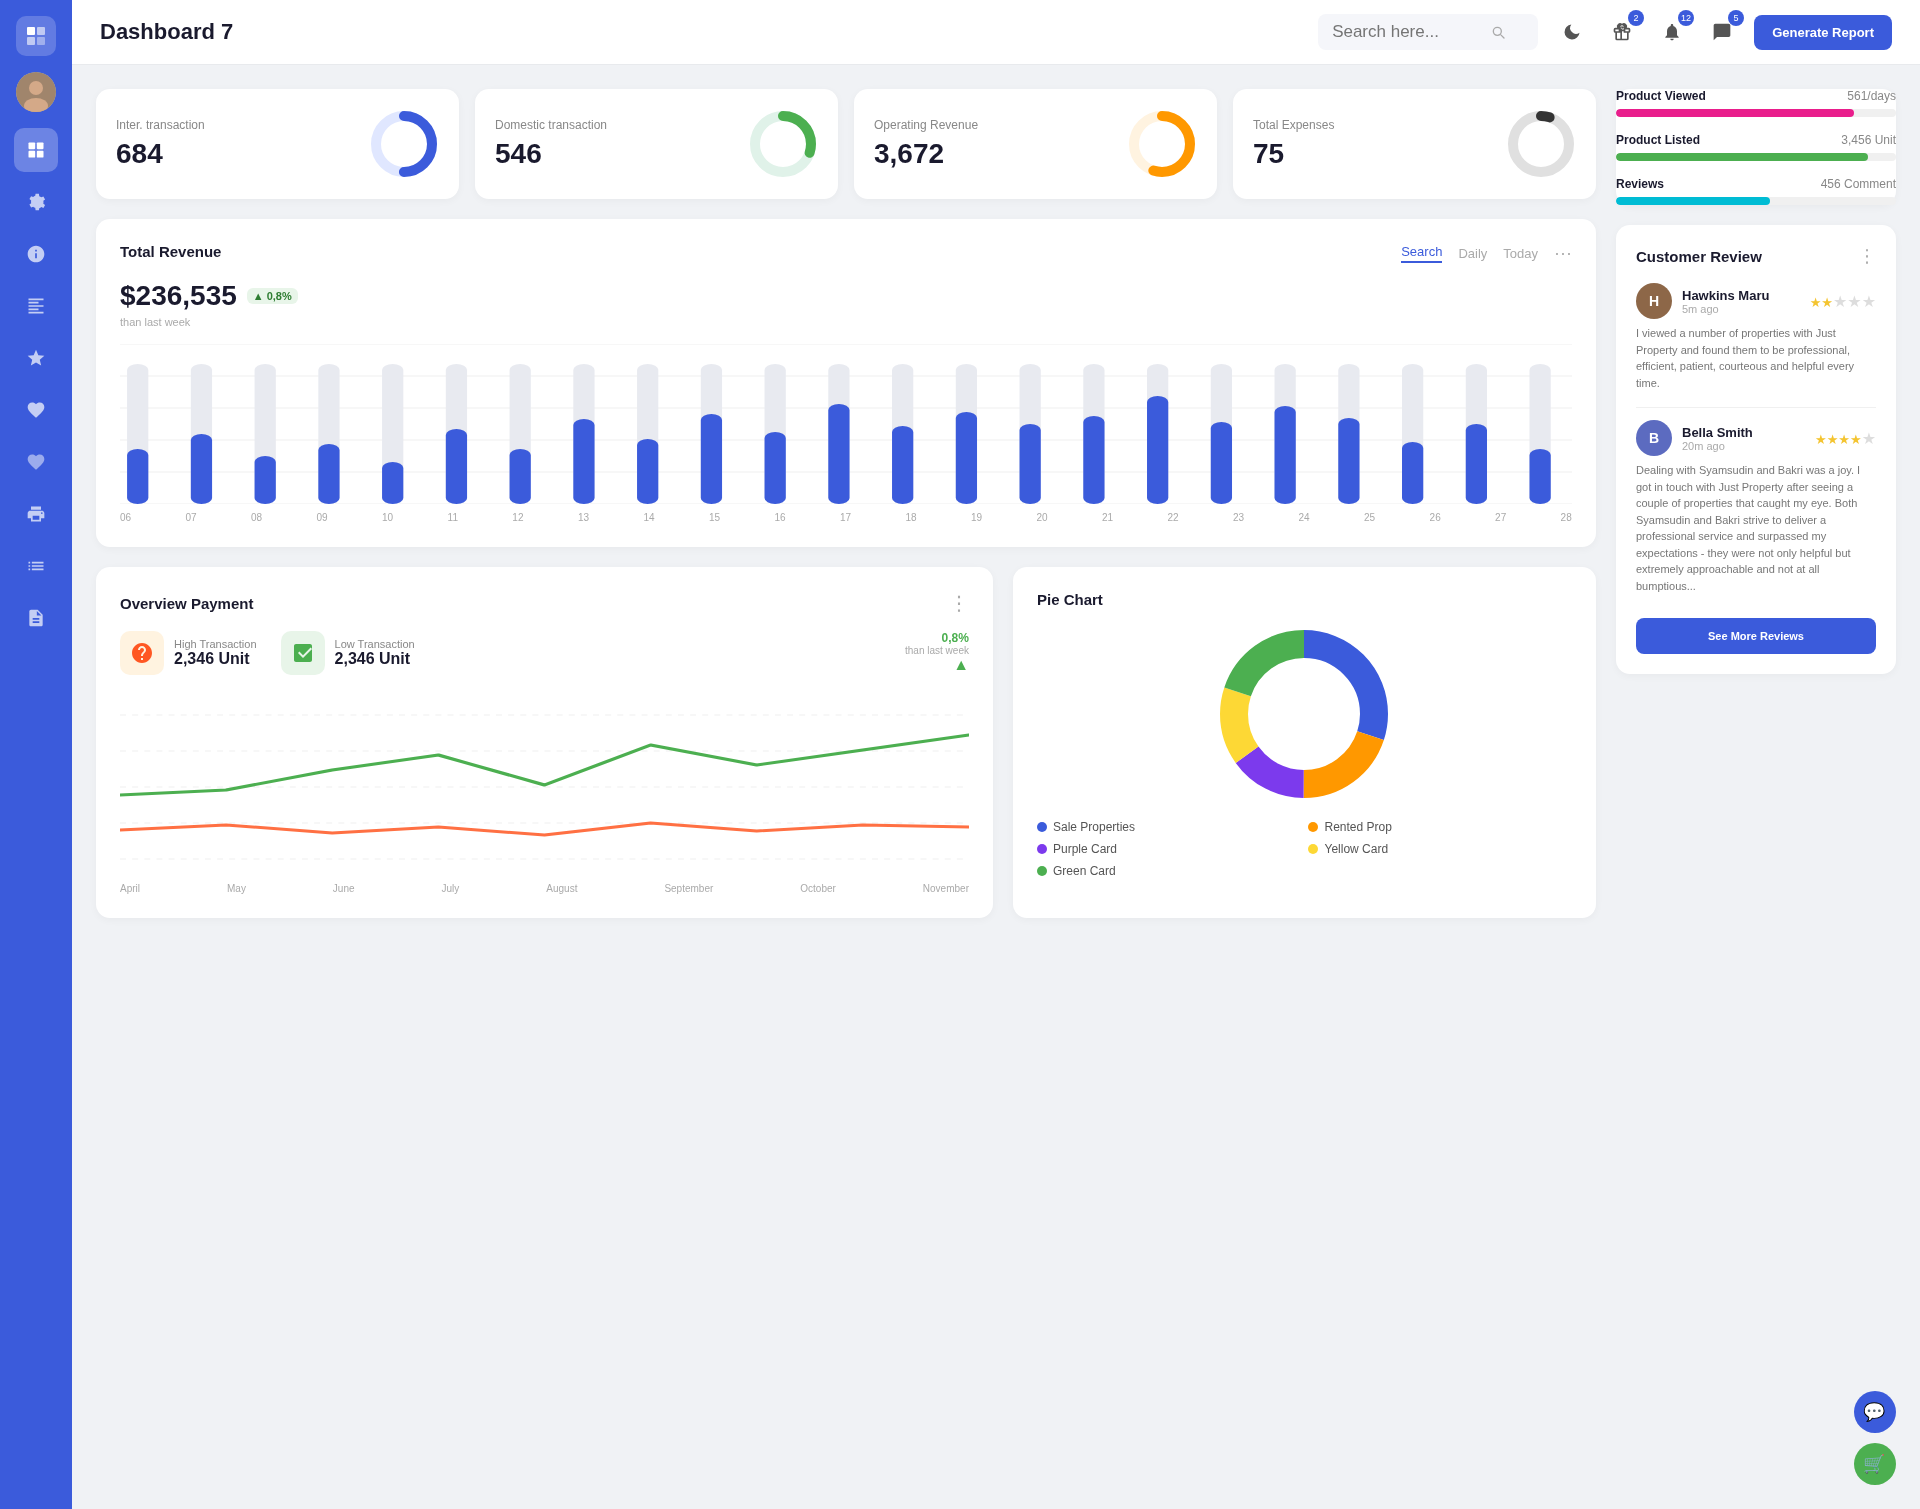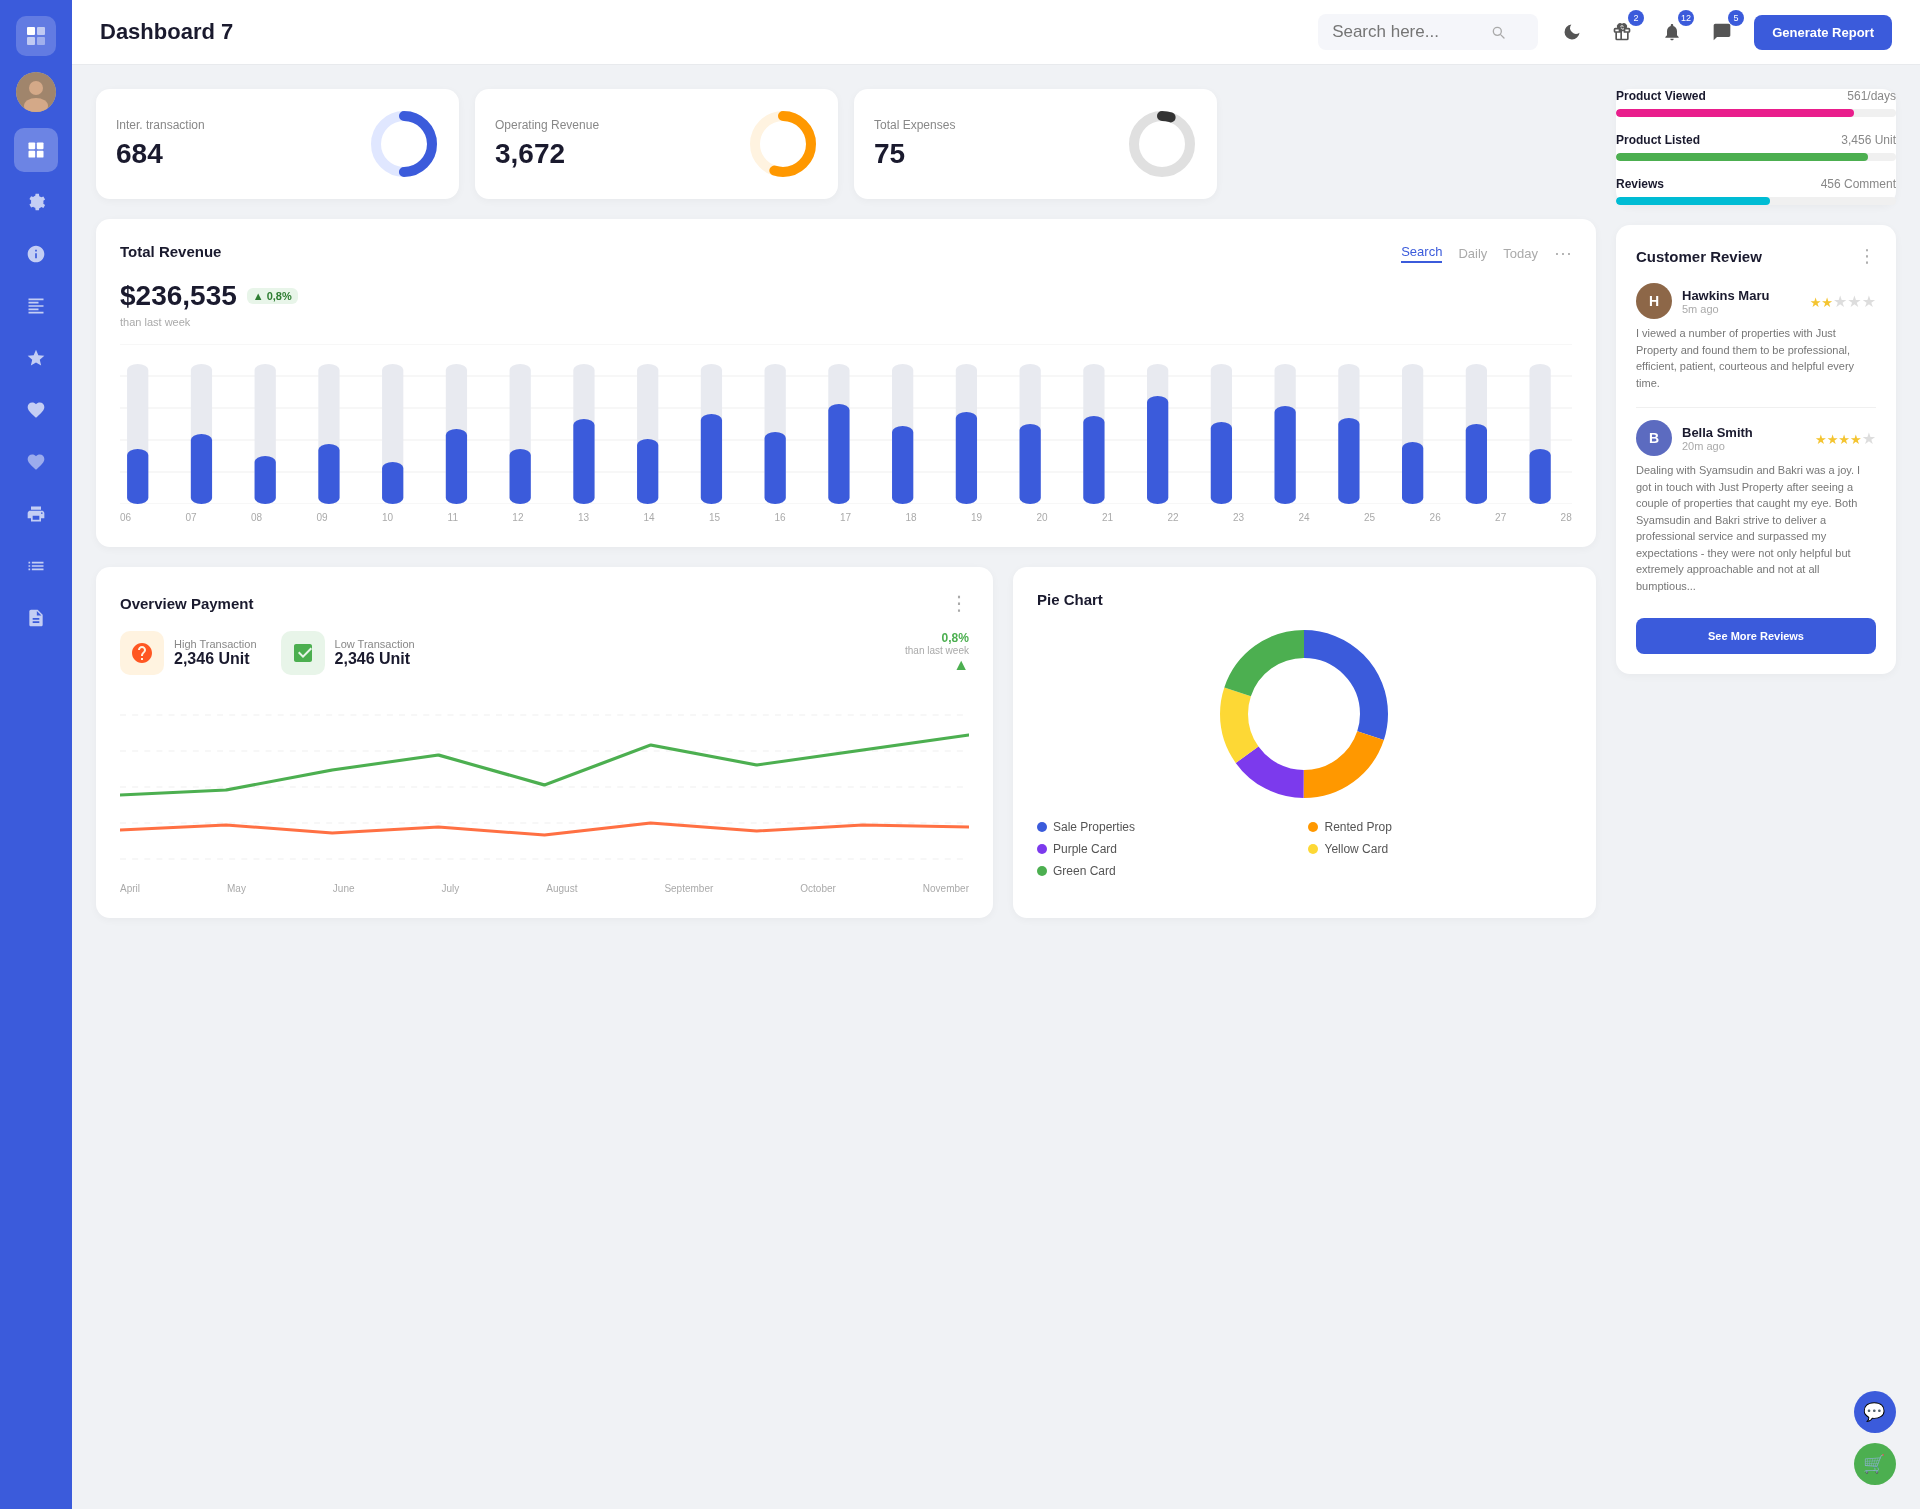--- a/index.html
+++ b/index.html
@@ -495,20 +495,32 @@
             <div class="stat-value">684</div>
           </div>
           <div class="donut-wrap">
             <svg width="70" height="70" viewBox="0 0 70 70">
               <circle cx="35" cy="35" r="28" fill="none" stroke="#e0e7ff" stroke-width="10"></circle>
               <circle cx="35" cy="35" r="28" fill="none" stroke="#3b5bdb" stroke-width="10" stroke-dasharray="131.9 175.9" stroke-dashoffset="44" stroke-linecap="round" transform="rotate(-90 35 35)"></circle>
             </svg>
           </div>
         </div>
 
+        <div class="stat-card">
+          <div class="stat-info">
+            <div class="stat-label">Domestic transaction</div>
+            <div class="stat-value">546</div>
+          </div>
+          <div class="donut-wrap">
+            <svg width="70" height="70" viewBox="0 0 70 70">
+              <circle cx="35" cy="35" r="28" fill="none" stroke="#e0f2e9" stroke-width="10"></circle>
+              <circle cx="35" cy="35" r="28" fill="none" stroke="#4caf50" stroke-width="10" stroke-dasharray="96.8 175.9" stroke-dashoffset="44" stroke-linecap="round" transform="rotate(-90 35 35)"></circle>
+            </svg>
+          </div>
+        </div>
 
         <div class="stat-card">
           <div class="stat-info">
             <div class="stat-label">Operating Revenue</div>
             <div class="stat-value">3,672</div>
           </div>
           <div class="donut-wrap">
             <svg width="70" height="70" viewBox="0 0 70 70">
               <circle cx="35" cy="35" r="28" fill="none" stroke="#fff3e0" stroke-width="10"></circle>
               <circle cx="35" cy="35" r="28" fill="none" stroke="#ff9800" stroke-width="10" stroke-dasharray="140.7 175.9" stroke-dashoffset="44" stroke-linecap="round" transform="rotate(-90 35 35)"></circle>

